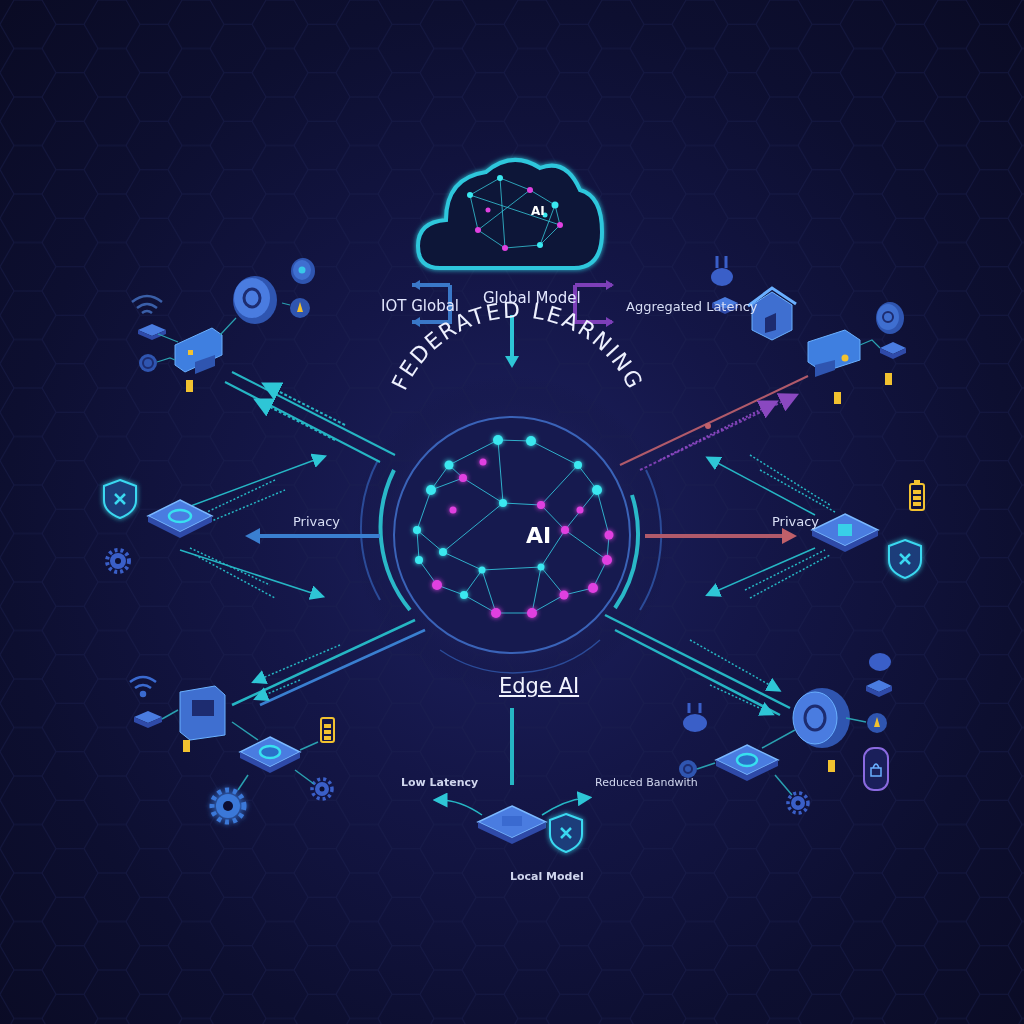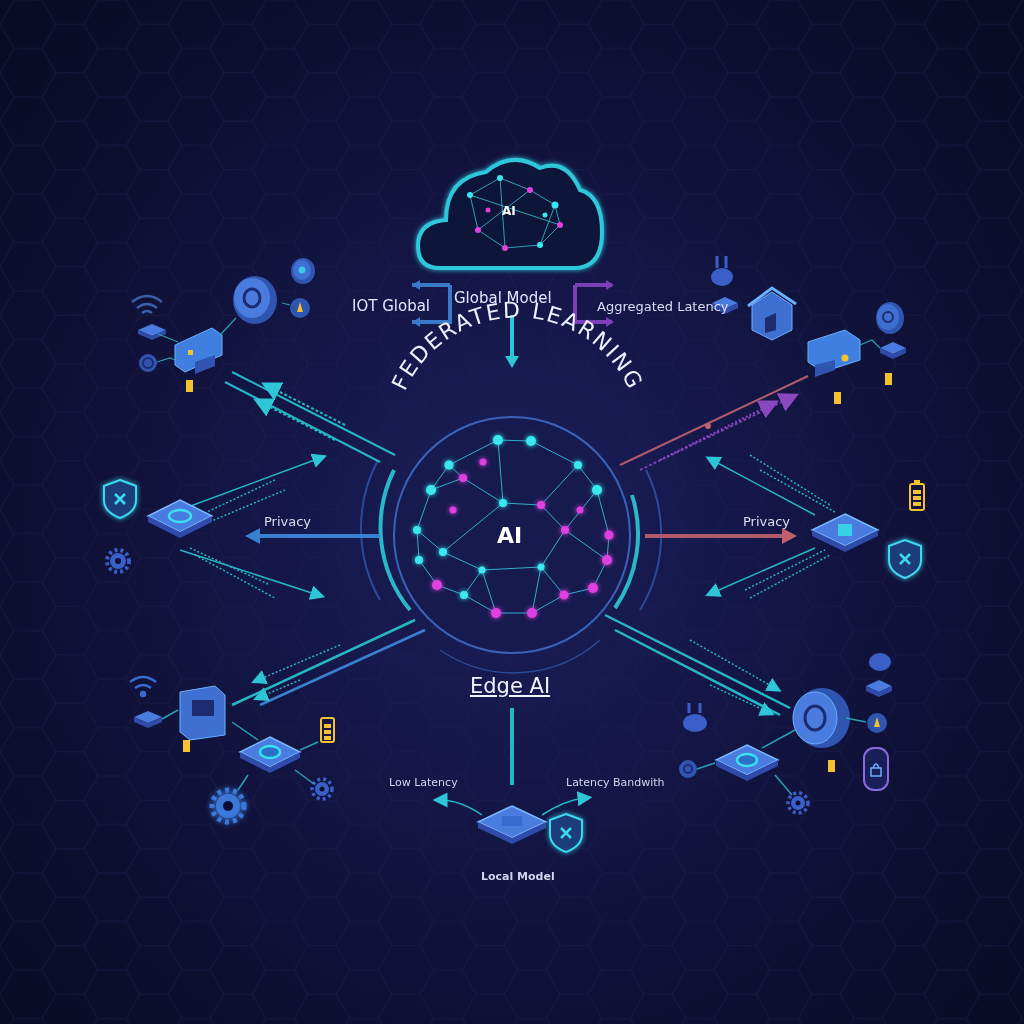--- a/index.html
+++ b/index.html
@@ -1,21 +1,21 @@
 <!DOCTYPE html>
 <html><head>
 <meta charset="utf-8">
 <style>
   html, body { margin: 0; padding: 0; background: #0b0c26; }
   body { width: 1024px; height: 1024px; overflow: hidden; position: relative;
          font-family: "DejaVu Sans", "Liberation Sans", sans-serif; }
   .canvas { position: absolute; left: 0; top: 0; width: 1024px; height: 1024px;
             background: radial-gradient(ellipse at 50% 52%, #1d2160 0%, #141647 35%, #0d0f30 70%, #0a0b24 100%); }
   svg.scene { position: absolute; left: 0; top: 0; }
-  .lbl { position: absolute; color: #e6ebff; white-space: nowrap; }
+  .lbl { position: absolute; color: #e6ebff; white-space: nowrap; margin-left: 29px; }
   .lbl.sm { font-size: 13px; color: #d8def5; }
   .lbl.md { font-size: 15px; color: #e3e8ff; }
   .lbl.xs { font-size: 11px; color: #d0d6ee; }
   .lbl.lg { font-size: 21px; color: #f2f4ff; text-decoration: underline; }
   .lbl.ai { font-size: 22px; font-weight: bold; color: #ffffff; }
   .lbl.ai-sm { font-size: 12px; font-weight: bold; color: #ffffff; }
 </style>
 </head>
 <body>
 
@@ -453,17 +453,17 @@
 <span class="lbl md" style="left:454px; top:289px;">Global Model</span>
 <span class="lbl sm" style="left:597px; top:299px;">Aggregated Latency</span>
 
 <span class="lbl ai" style="left:497px; top:523px;">AI</span>
 
 <span class="lbl sm" style="left:264px; top:514px;">Privacy</span>
 <span class="lbl sm" style="left:743px; top:514px;">Privacy</span>
 
 <span class="lbl lg" style="left:470px; top:674px;">Edge AI</span>
 
-<span class="lbl xs" style="left:389px; top:776px;">Low Latency</span>
-<span class="lbl xs" style="left:566px; top:776px;">Latency Bandwith</span>
+<span class="lbl xs" style="left:372px; top:776px;font-weight:bold;">Low Latency</span>
+<span class="lbl xs" style="left:566px; top:776px;">Reduced Bandwith</span>
 <span class="lbl xs" style="left:481px; top:870px;font-weight:bold;">Local Model</span>
 
 </div>
 
 </body></html>

